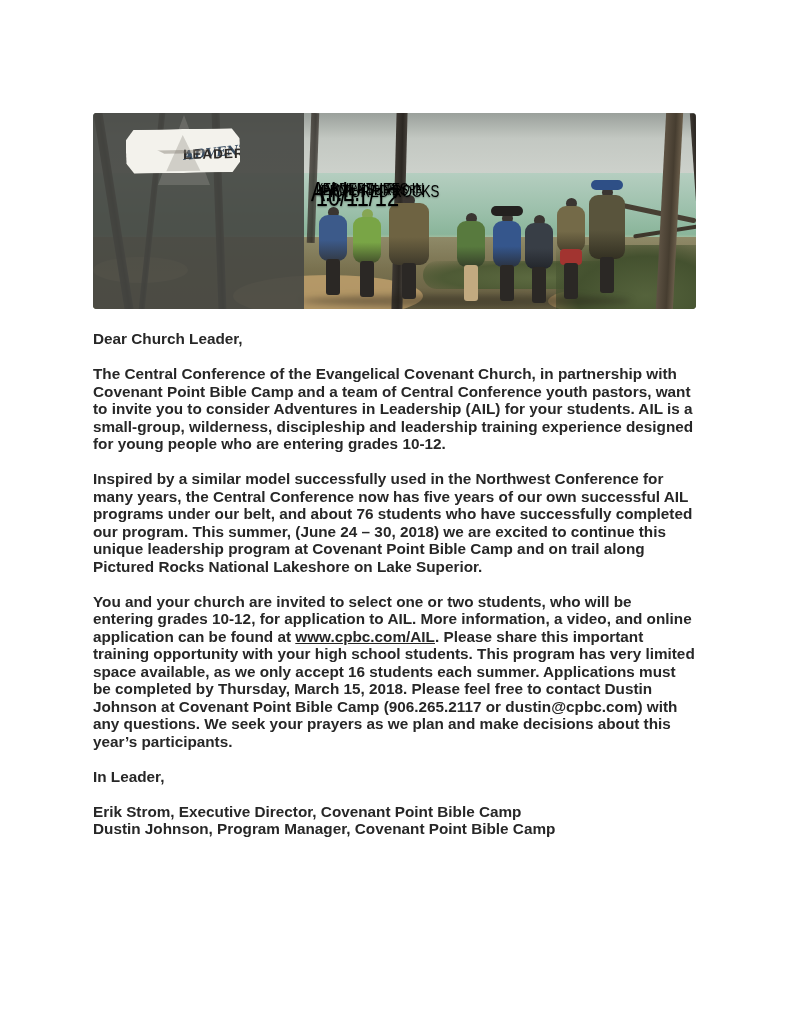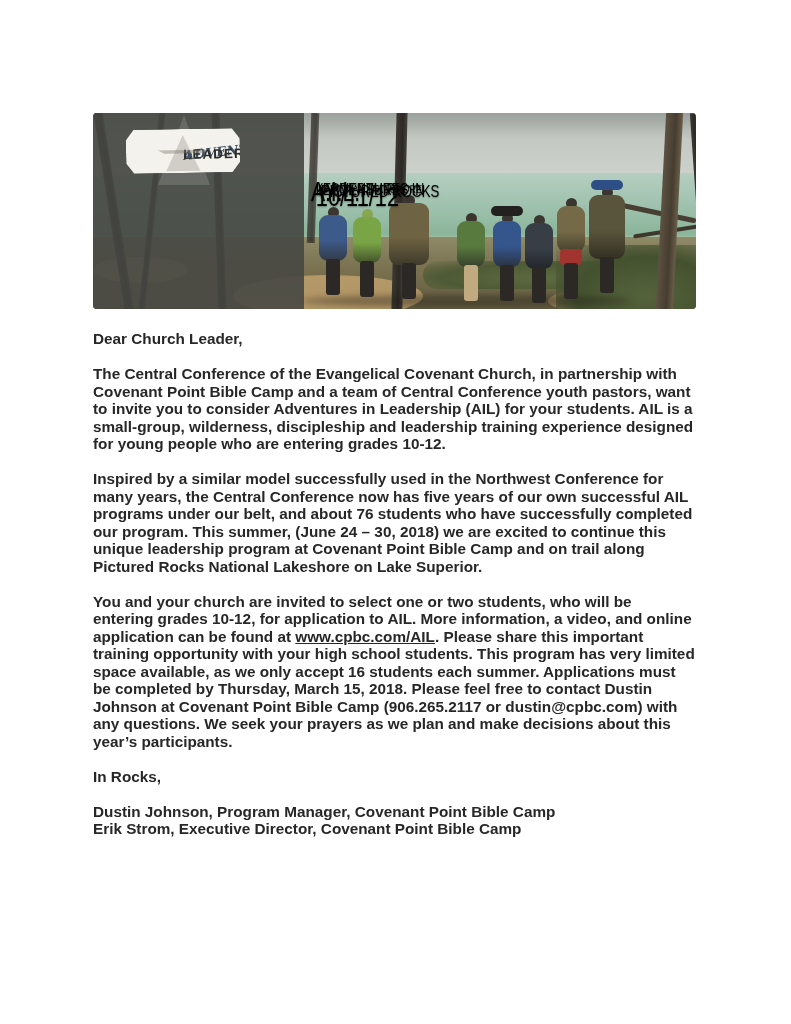--- a/index.html
+++ b/index.html
@@ -209,20 +209,20 @@
           <span class="cond">NATIONAL LAKESHORE</span>
         </div>
     </div>
   </div>
 
   <div class="letter">
     <p>Dear Church Leader,</p>
     <p>The Central Conference of the Evangelical Covenant Church, in partnership with Covenant Point Bible Camp and a team of Central Conference youth pastors, want to invite you to consider Adventures in Leadership (AIL) for your students. AIL is a small-group, wilderness, discipleship and leadership training experience designed for young people who are entering grades 10-12.</p>
     <p>Inspired by a similar model successfully used in the Northwest Conference for many years, the Central Conference now has five years of our own successful AIL programs under our belt, and about 76 students who have successfully completed our program. This summer, (June 24 – 30, 2018) we are excited to continue this unique leadership program at Covenant Point Bible Camp and on trail along Pictured Rocks National Lakeshore on Lake Superior.</p>
     <p><span>You and your church are invited to select one or two students, who will be entering grades 10-12, for application to AIL. More information, a video, and online application can be found at </span><a>www.cpbc.com/AIL</a><span>. Please share this important training opportunity with your high school students. This program has very limited space available, as we only accept 16 students each summer. Applications must be completed by Thursday, March 15, 2018. Please feel free to contact Dustin Johnson at Covenant Point Bible Camp (906.265.2117 or dustin@cpbc.com) with any questions. We seek your prayers as we plan and make decisions about this year’s participants.</span></p>
-    <p>In Rocks,</p>
+    <p>In Leader,</p>
     <p class="sig-block">
+      <span>Erik Strom, Executive Director, Covenant Point Bible Camp</span>
       <span>Dustin Johnson, Program Manager, Covenant Point Bible Camp</span>
-      <span>Erik Strom, Executive Director, Covenant Point Bible Camp</span>
     </p>
   </div>
 
 </div>
 
 </body></html>

